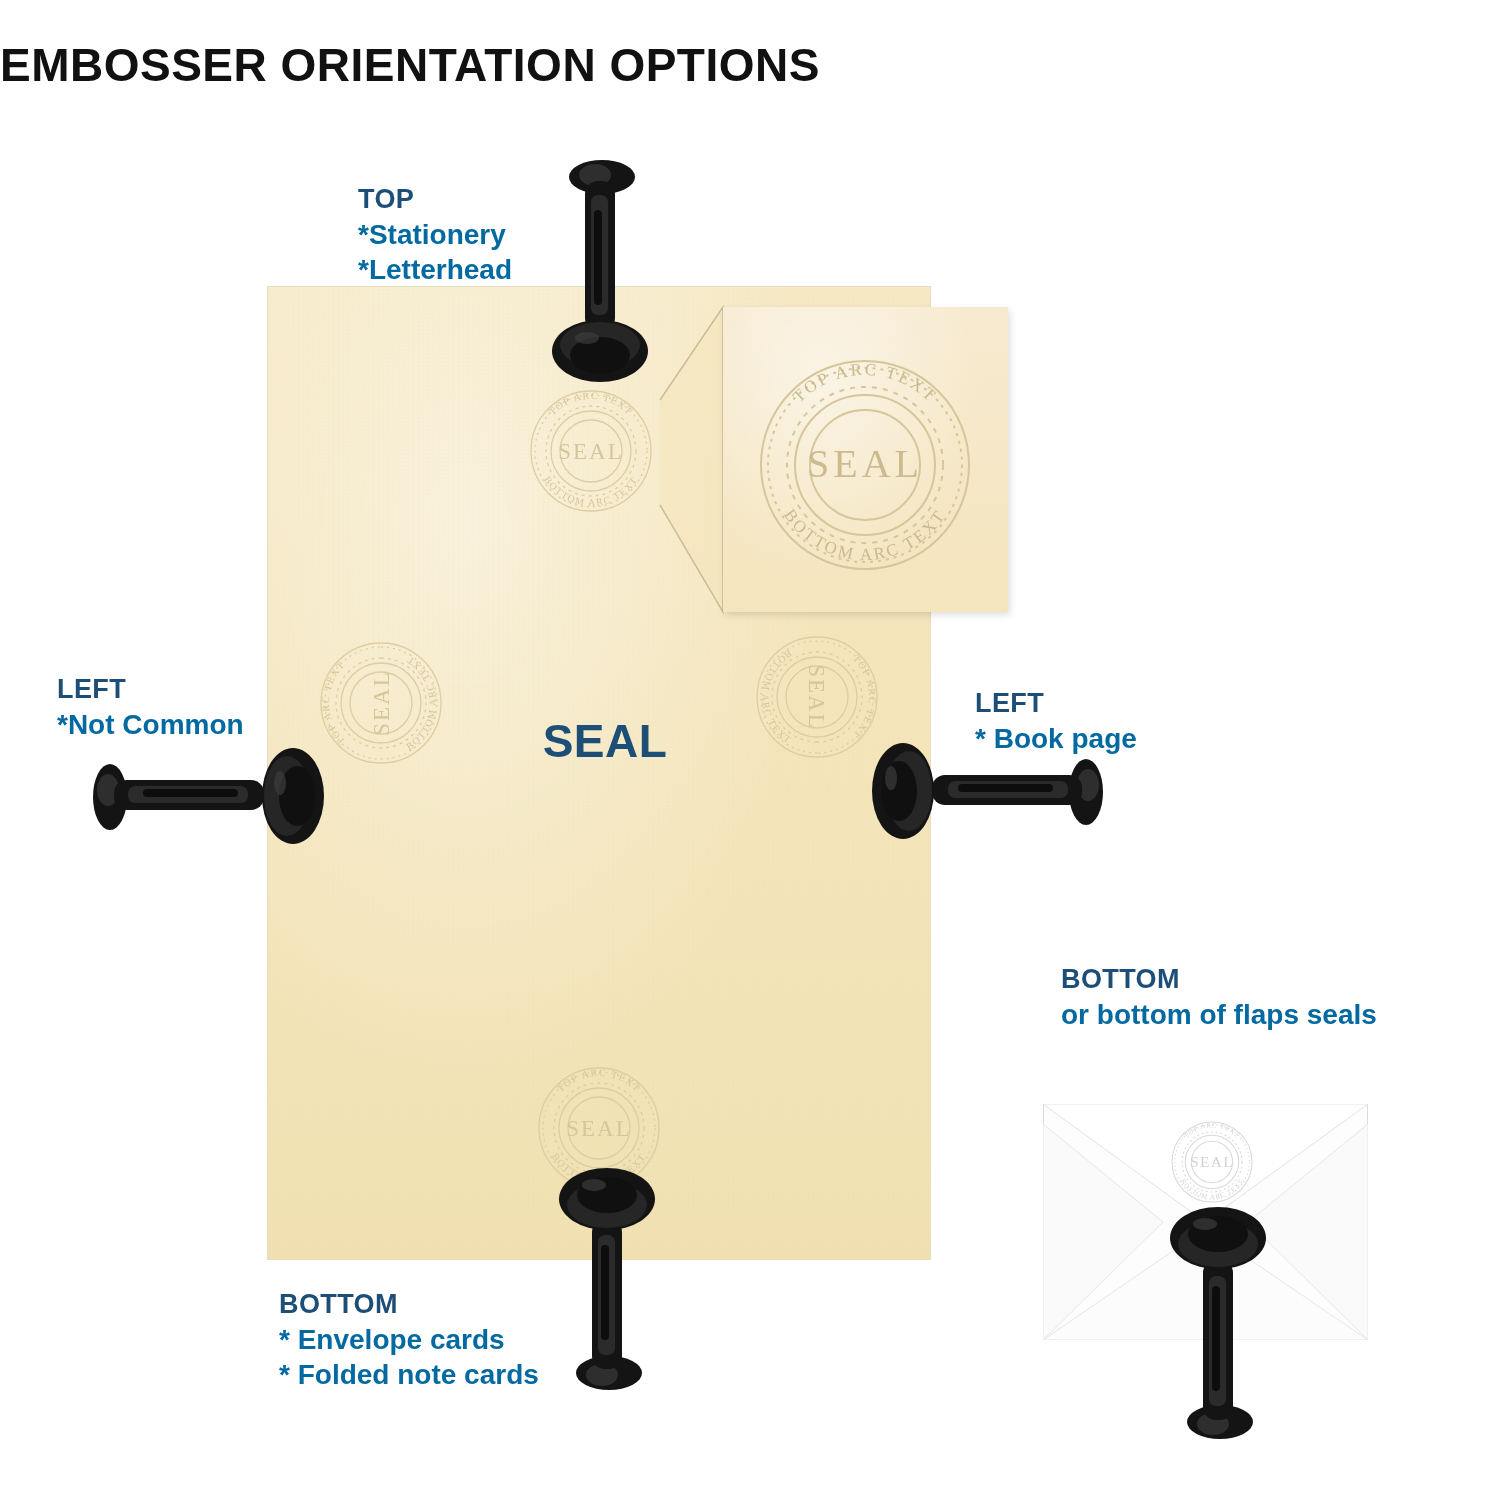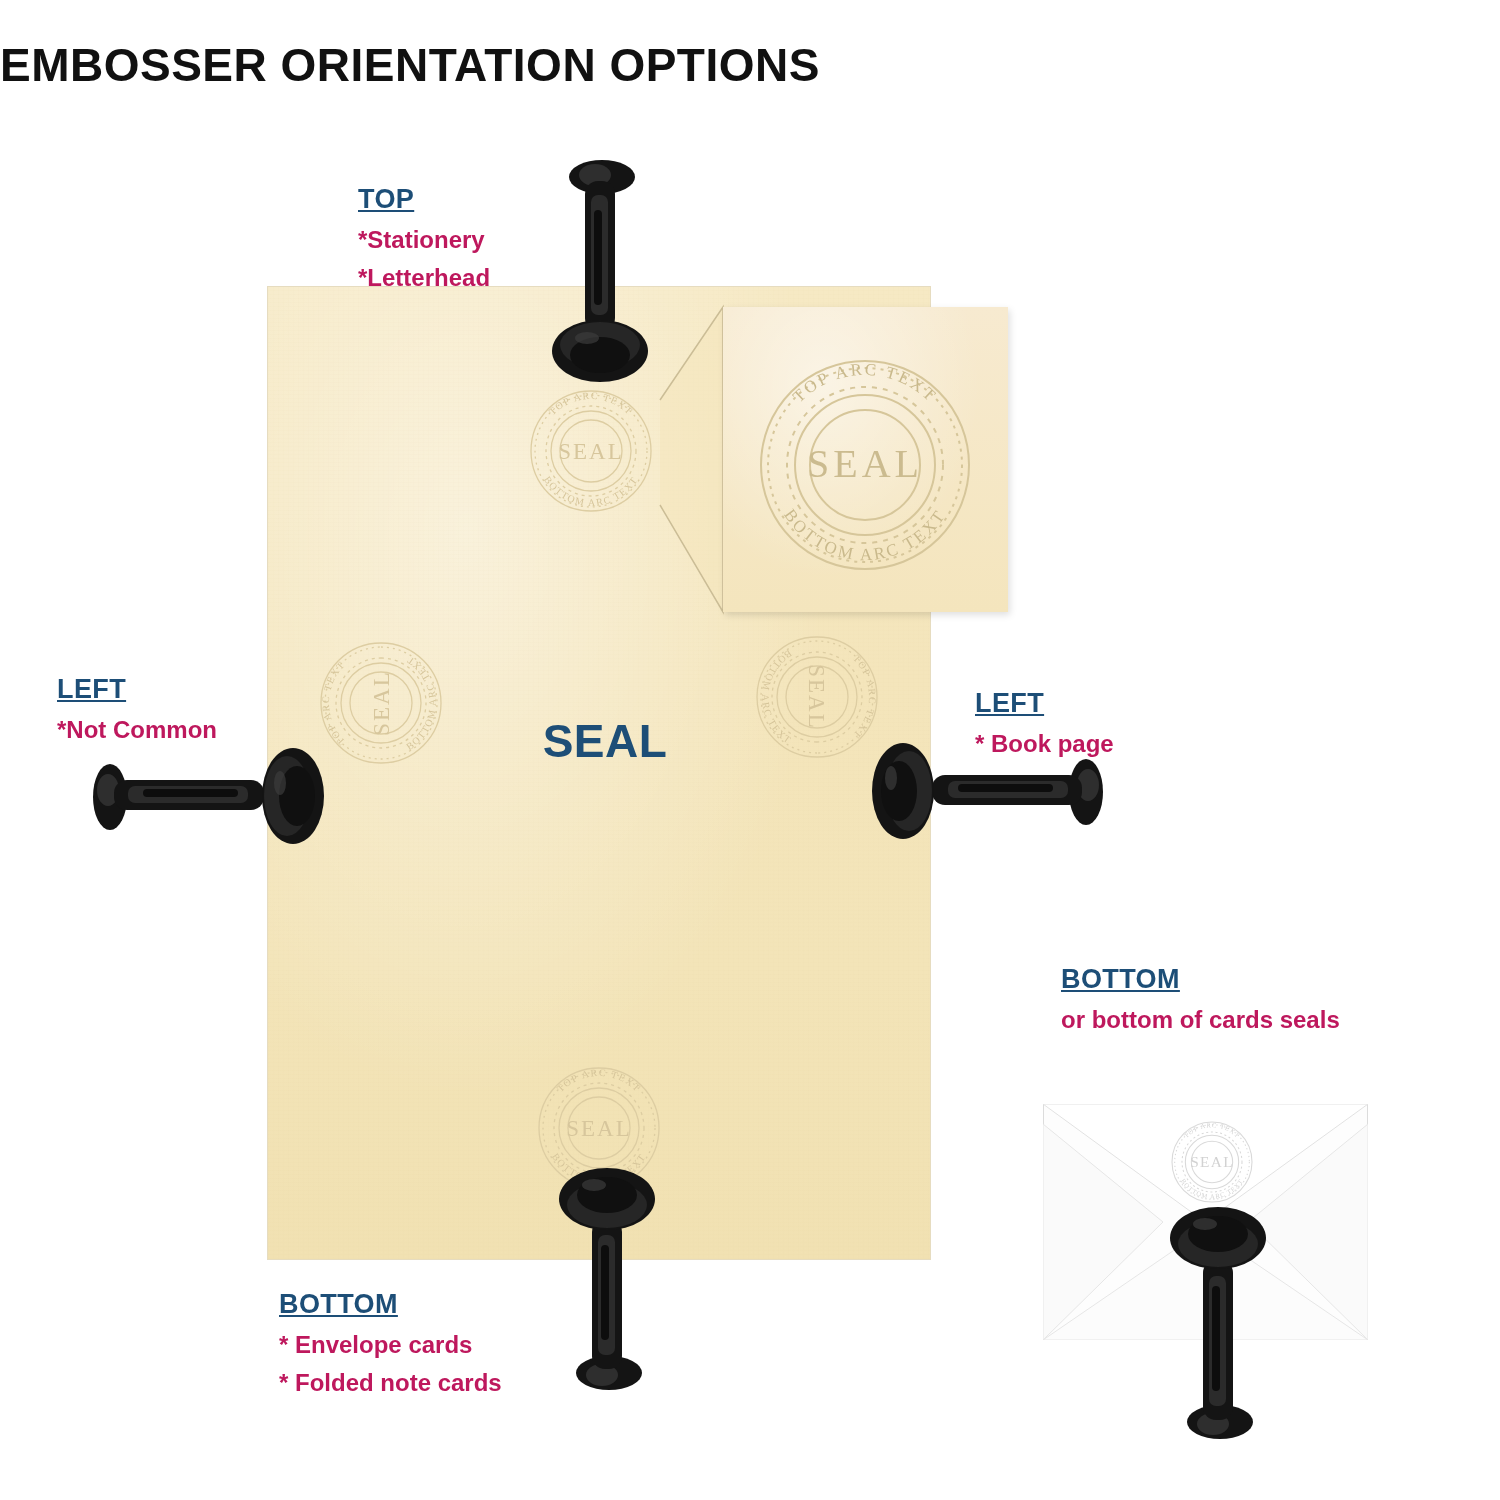--- a/index.html
+++ b/index.html
@@ -84,28 +84,26 @@
   .label {
     position: absolute;
     line-height: 1.28;
   }
   .label .head {
     font-size: 27px;
     font-weight: bold;
     color: #1d4e77;
     letter-spacing: 0.4px;
     display: block;
-    text-decoration: underline;
   }
   .label .sub {
-    font-size: 24px;
+    font-size: 28px;
     font-weight: bold;
-    color: #be185d;
+    color: #0369a1;
     display: block;
-    margin-top: 8px;
   }
 
   
   .center-caption {
     position: absolute;
     left: 370px;
     top: 715px;
     width: 470px;
     text-align: center;
     color: #1d4e77;
@@ -386,18 +384,18 @@
 </div>
 
 <div class="label" style="left:279px; top:1287px;">
   <span class="head">BOTTOM</span>
   <span class="sub">* Envelope cards</span>
   <span class="sub">* Folded note cards</span>
 </div>
 
 <div class="label" style="left:1061px; top:962px;">
   <span class="head">BOTTOM</span>
-  <span class="sub">or bottom of cards seals</span>
+  <span class="sub">or bottom of flaps seals</span>
 </div>
 
 <div class="center-caption">
   <span>SEAL</span>
 </div>
 
 </body></html>

